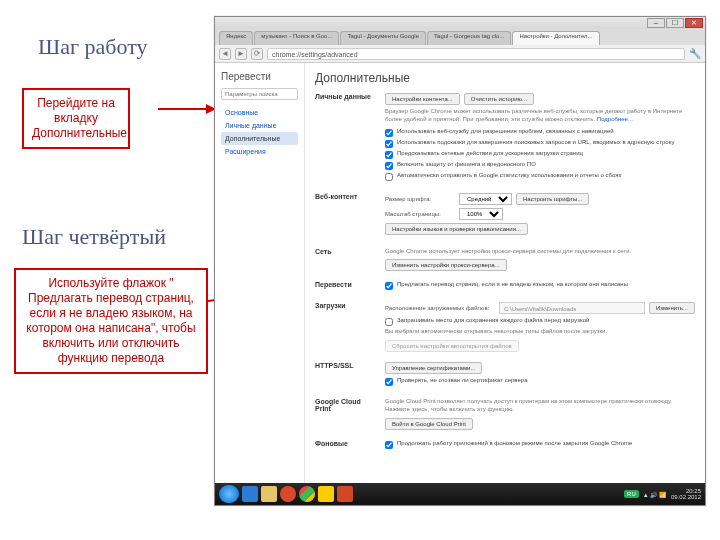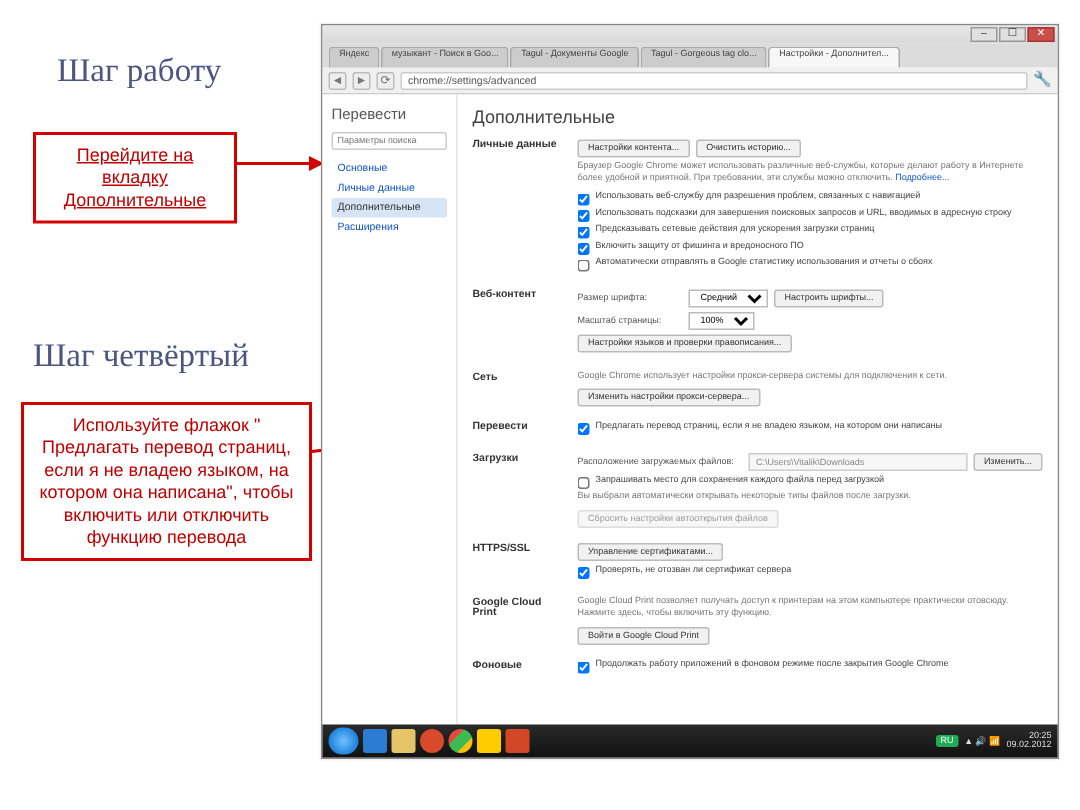--- a/index.html
+++ b/index.html
@@ -85,21 +85,21 @@
   .tray { margin-left:auto; display:flex; align-items:center; gap:4px; color:#ddd; font-size:6px; }
   .lang { background:#2a5; padding:1px 3px; border-radius:2px; color:#fff; }
   .clock { text-align:right; line-height:1; }
 </style>
 </head>
 <body>
 
 <div class="slide-bg"></div>
 
 <div class="step-title" style="left:38px; top:34px;">Шаг работу</div>
-<div class="callout" style="left:22px; top:88px; width:136px;text-decoration:underline;">Перейдите на вкладку Дополнительные</div>
+<div class="callout" style="left:22px; top:88px; width:108px;">Перейдите на вкладку Дополнительные</div>
 <div class="arrow-line" style="left:158px; top:108px; width:48px;"></div>
 <div class="arrow-head" style="left:206px; top:103.5px;"></div>
 
 <div class="step-title" style="left:22px; top:224px;">Шаг четвёртый</div>
 <div class="callout" style="left:14px; top:268px; width:194px;">Используйте флажок " Предлагать перевод страниц, если я не владею языком, на котором она написана", чтобы включить или отключить функцию перевода</div>
 <div class="arrow-line" style="left:208px; top:300px; width:100px; transform:rotate(-7deg); transform-origin:left center;"></div>
 <div class="arrow-head" style="left:304px; top:283px;"></div>
 
 <div class="browser">
   <div class="titlebar">

